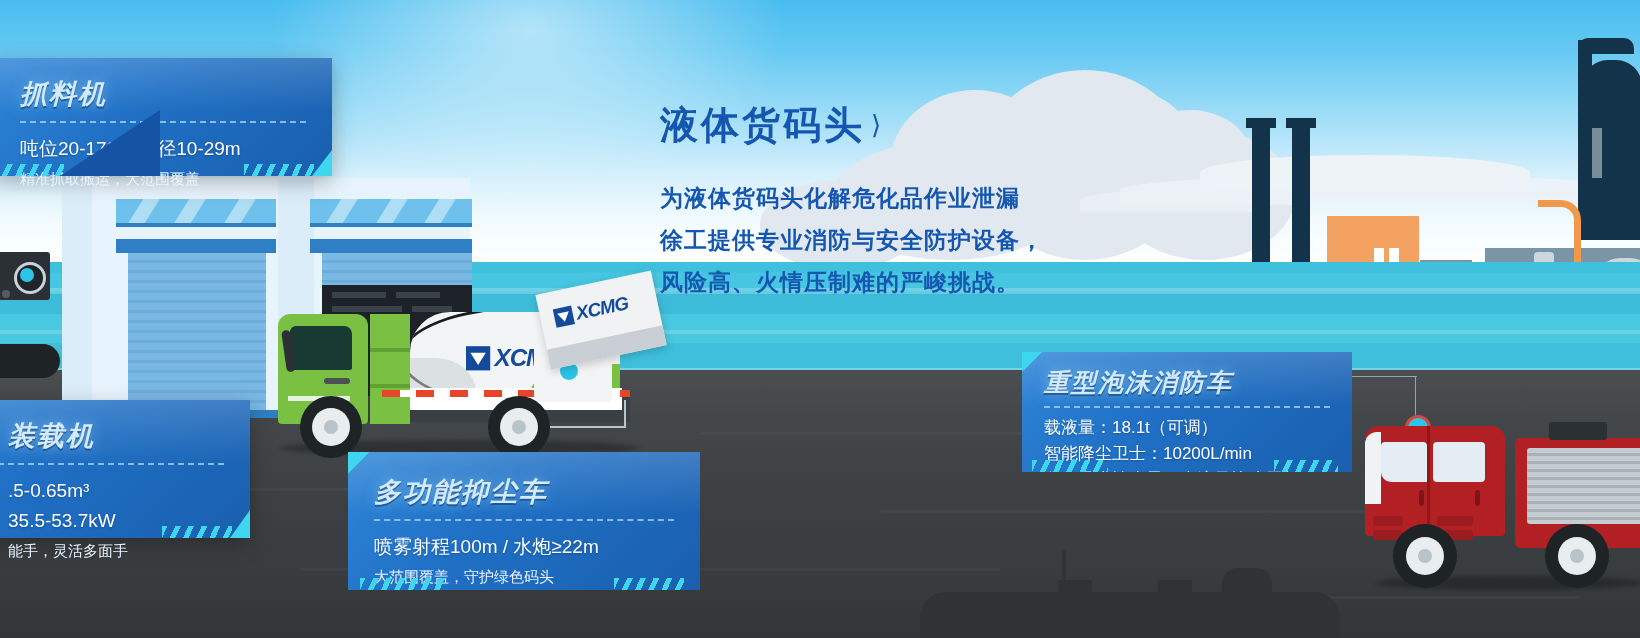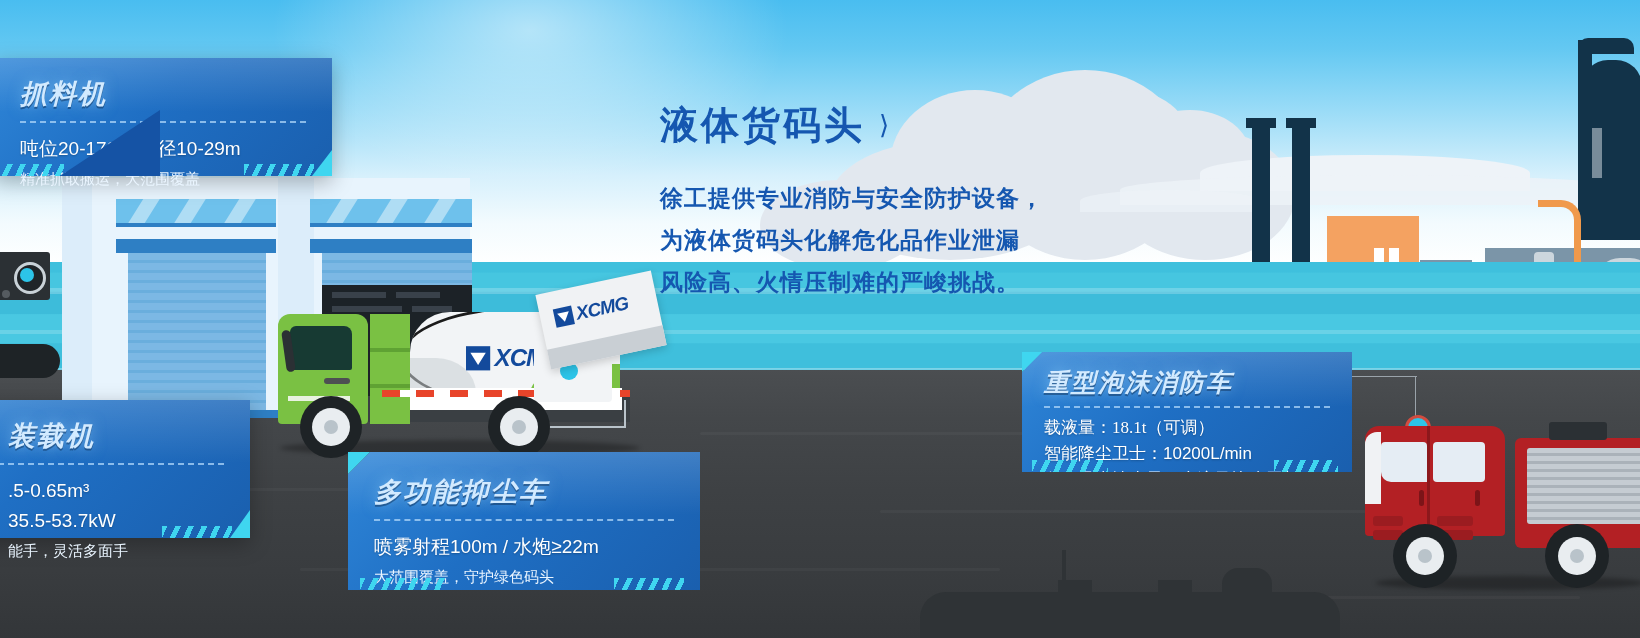--- a/index.html
+++ b/index.html
@@ -119,21 +119,21 @@
   .card-sheen{
     position:absolute;left:0;top:0;right:0;height:46%;
     background:linear-gradient(180deg,rgba(255,255,255,.16),rgba(255,255,255,0));
     pointer-events:none;
   }
 
   
   .hero{position:absolute;left:660px;top:100px;width:470px;}
   .hero .h1{
     font-size:38px;font-weight:bold;color:#1557b0;letter-spacing:3px;
-    display:flex;align-items:center;gap:14px;
+    display:flex;align-items:center;gap:6px;
   }
   .hero .arrow{font-size:26px;font-weight:normal;color:#1557b0;}
   .hero .p{
     margin-top:26px;
     font-size:23px;line-height:42px;color:#1557b0;font-weight:bold;letter-spacing:1px;
   }
 
   
   .xcmg{display:inline-flex;align-items:center;gap:4px;}
   .xcmg .mark{
@@ -362,22 +362,22 @@
     <div class="hub" style="left:183px;top:139px;width:38px;height:38px;"></div>
     <div class="hubc" style="left:195px;top:151px;width:14px;height:14px;"></div>
   </div>
 
   <div class="hero">
     <div class="h1">
       <span>液体货码头</span>
       <span class="arrow">⟩</span>
     </div>
     <div class="p">
+      <div>为液体货码头化解危化品作业泄漏</div>
       <div>徐工提供专业消防与安全防护设备，</div>
-      <div>为液体货码头化解危化品作业泄漏</div>
       <div>风险高、火情压制难的严峻挑战。</div>
     </div>
   </div>
 
   <div class="card" style="left:-6px;top:58px;width:338px;height:118px;">
     <div class="card-sheen"></div>
     <div class="title">抓料机</div>
     <div class="rule"></div>
     <div class="line">吨位20-170t / 半径10-29m</div>
     <div class="sub">精准抓取搬运，大范围覆盖</div>
@@ -409,21 +409,21 @@
     <div class="sub">大范围覆盖，守护绿色码头</div>
     <div class="stripes" style="left:12px;bottom:0;width:86px;"></div>
     <div class="stripes" style="right:16px;bottom:0;width:70px;"></div>
   </div>
   <div class="notch-tl" style="left:348px;top:452px;width:22px;height:22px;"></div>
 
   <div class="card" style="left:1022px;top:352px;width:330px;height:120px;clip-path:polygon(20px 0,100% 0,100% 100%,0 100%,0 20px);padding:14px 22px 18px 22px;">
     <div class="card-sheen"></div>
     <div class="title" style="font-size:25px;">重型泡沫消防车</div>
     <div class="rule" style="margin:7px 0 7px 0;"></div>
-    <div class="line" style="font-size:17px;line-height:26px;font-family:Liberation Serif, serif;">载液量：18.1t（可调）</div>
+    <div class="line" style="font-size:17px;line-height:26px;">载液量：18.1t（可调）</div>
     <div class="line" style="font-size:17px;line-height:26px;">智能降尘卫士：10200L/min</div>
     <div class="sub" style="font-size:17px;line-height:26px;">危化品火情克星，大流量快速压制</div>
     <div class="stripes" style="left:10px;bottom:0;width:76px;"></div>
     <div class="stripes" style="right:14px;bottom:0;width:64px;"></div>
   </div>
   <div class="notch-tl" style="left:1022px;top:352px;width:20px;height:20px;"></div>
 
 </div>
 
 </body></html>

